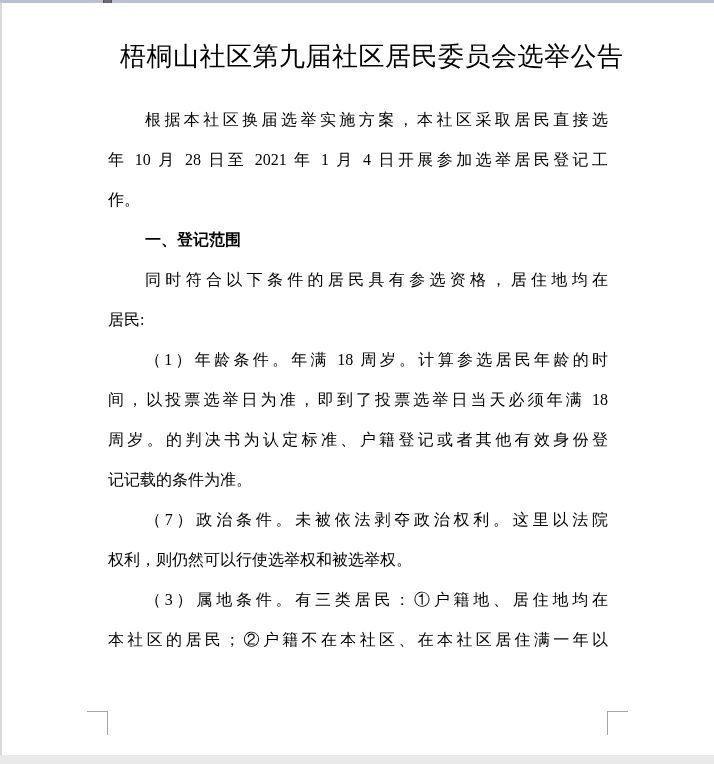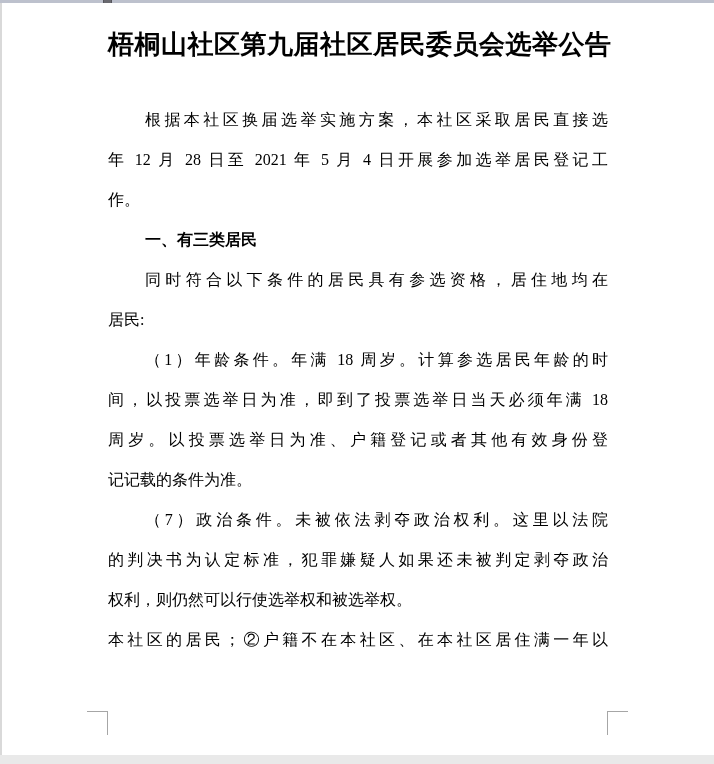--- a/index.html
+++ b/index.html
@@ -64,23 +64,23 @@
   .doc {
     position: absolute;
     left: 108px; top: 0;
     width: 500px; height: 755px;
     color: #000;
   }
   .doc-title {
     position: absolute;
     left: 0; top: 26px;
     width: 100%;
-    margin: 0;
+    margin: 12px;
     font-size: 26px;
-    font-weight: bold;
+    font-weight: normal;
     letter-spacing: 0.5px;
     line-height: 38px;
     white-space: nowrap;
   }
   .doc-lines {
     position: absolute;
     left: 0; top: 100px;
     width: 100%;
   }
   .line {
@@ -103,32 +103,32 @@
 <div class="screen">
 
   <div class="top-edge"></div>
   <div class="ruler-indent-marker"></div>
   <div class="left-edge"></div>
 
   <div class="doc">
     <h1 class="doc-title">梧桐山社区第九届社区居民委员会选举公告</h1>
     <div class="doc-lines">
         <div class="line indent justify">根据本社区换届选举实施方案，本社区采取居民直接选</div>
-        <div class="line justify">年 12 月 28 日至 2021 年 5 月 4 日开展参加选举居民登记工</div>
+        <div class="line justify">年 10 月 28 日至 2021 年 1 月 4 日开展参加选举居民登记工</div>
         <div class="line">作。</div>
-        <div class="line indent bold">一、有三类居民</div>
+        <div class="line indent bold">一、登记范围</div>
         <div class="line indent justify">同时符合以下条件的居民具有参选资格，居住地均在</div>
         <div class="line">居民:</div>
         <div class="line indent justify">（1）年龄条件。年满 18 周岁。计算参选居民年龄的时</div>
         <div class="line justify">间，以投票选举日为准，即到了投票选举日当天必须年满 18</div>
-        <div class="line justify">周岁。以投票选举日为准、户籍登记或者其他有效身份登</div>
+        <div class="line justify">周岁。的判决书为认定标准、户籍登记或者其他有效身份登</div>
         <div class="line">记记载的条件为准。</div>
         <div class="line indent justify">（7）政治条件。未被依法剥夺政治权利。这里以法院</div>
-        <div class="line justify">的判决书为认定标准，犯罪嫌疑人如果还未被判定剥夺政治</div>
         <div class="line">权利，则仍然可以行使选举权和被选举权。</div>
+        <div class="line indent justify">（3）属地条件。有三类居民：①户籍地、居住地均在</div>
         <div class="line justify">本社区的居民；②户籍不在本社区、在本社区居住满一年以</div>
       </div>
   </div>
 
   <div class="crop-mark left"></div>
   <div class="crop-mark right"></div>
   <div class="bottom-strip"></div>
 
 </div>
 

